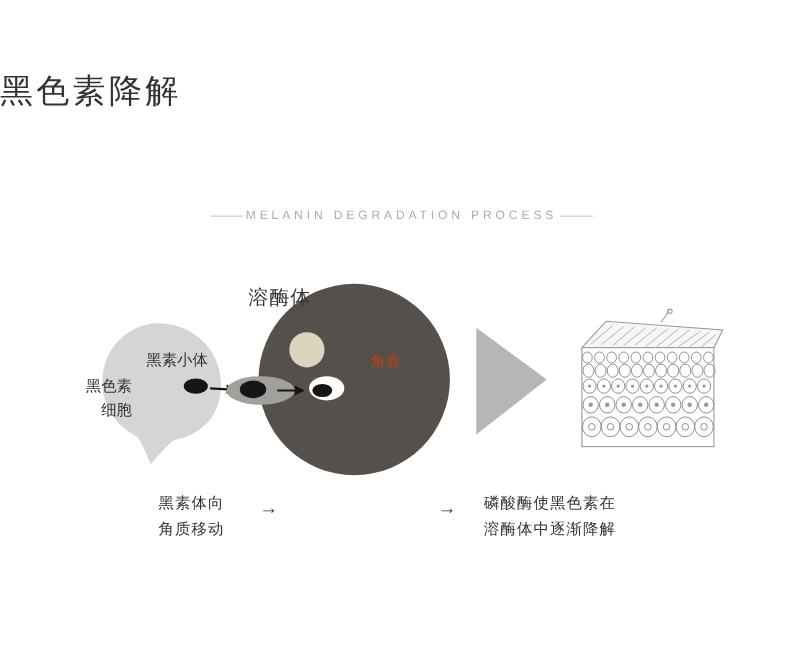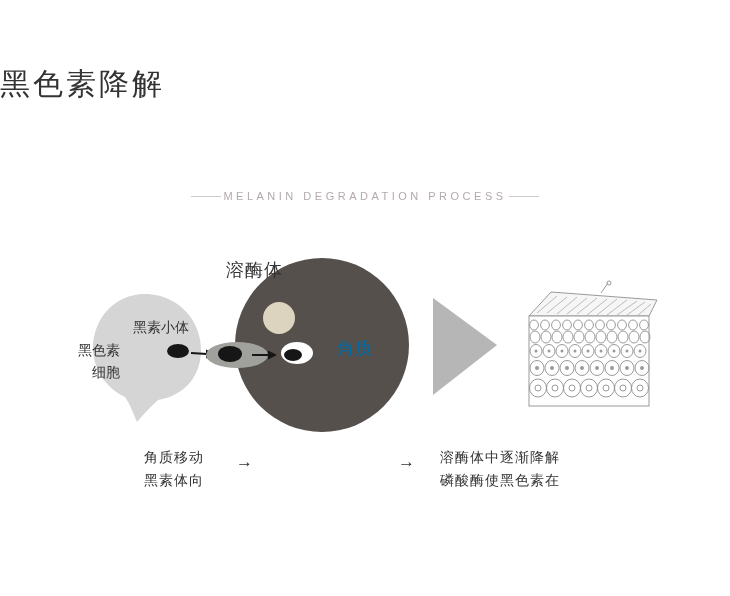--- a/index.html
+++ b/index.html
@@ -29,21 +29,21 @@
   .subtitle-text {
     font-size:11px; letter-spacing:3.5px; color:#b3aaaa; font-weight:400;
   }
   .diagram-svg { position:absolute; left:0; top:250px; width:730px; height:186px; }
   .skin-svg { position:absolute; left:523px; top:280px; width:140px; height:132px; }
   .label { position:absolute; color:#333; }
   .label-melanocyte { left:48px; top:339px; width:72px; text-align:right; font-size:14px; line-height:22px; }
   .label-melanocyte span { display:block; }
   .label-melanosome { left:133px; top:307px; font-size:14px;margin-top:12px; }
   .label-lysosome { left:226px; top:258px; font-size:18px; letter-spacing:1px; }
-  .label-keratin { left:337px; top:337px; font-size:17px; color:#0369a1; letter-spacing:1px; }
+  .label-keratin { left:337px; top:320px; font-size:13px; color:#c2410c; letter-spacing:1px; }
   .step {
     position:absolute; top:446px;
     font-size:14px; line-height:23px; color:#333; letter-spacing:1px;
   }
   .step span { display:block; }
   .step-1 { left:134px; width:80px; text-align:center; }
   .step-2 { left:278px; }
   .step-3 { left:440px; }
   .step-arrow {
     position:absolute; top:452px;
@@ -185,23 +185,23 @@
 
   <div class="label label-melanocyte">
     <span>黑色素</span>
     <span>细胞</span>
   </div>
   <div class="label label-melanosome">黑素小体</div>
   <div class="label label-lysosome">溶酶体</div>
   <div class="label label-keratin">角质</div>
 
   <div class="step step-1">
+    <span>黑素体向</span>
     <span>角质移动</span>
-    <span>黑素体向</span>
   </div>
   <span class="step-arrow step-arrow-1">→</span>
   <span class="step-arrow step-arrow-2">→</span>
   <div class="step step-3">
+    <span>磷酸酶使黑色素在</span>
     <span>溶酶体中逐渐降解</span>
-    <span>磷酸酶使黑色素在</span>
   </div>
 
 </div>
 
 </body></html>

